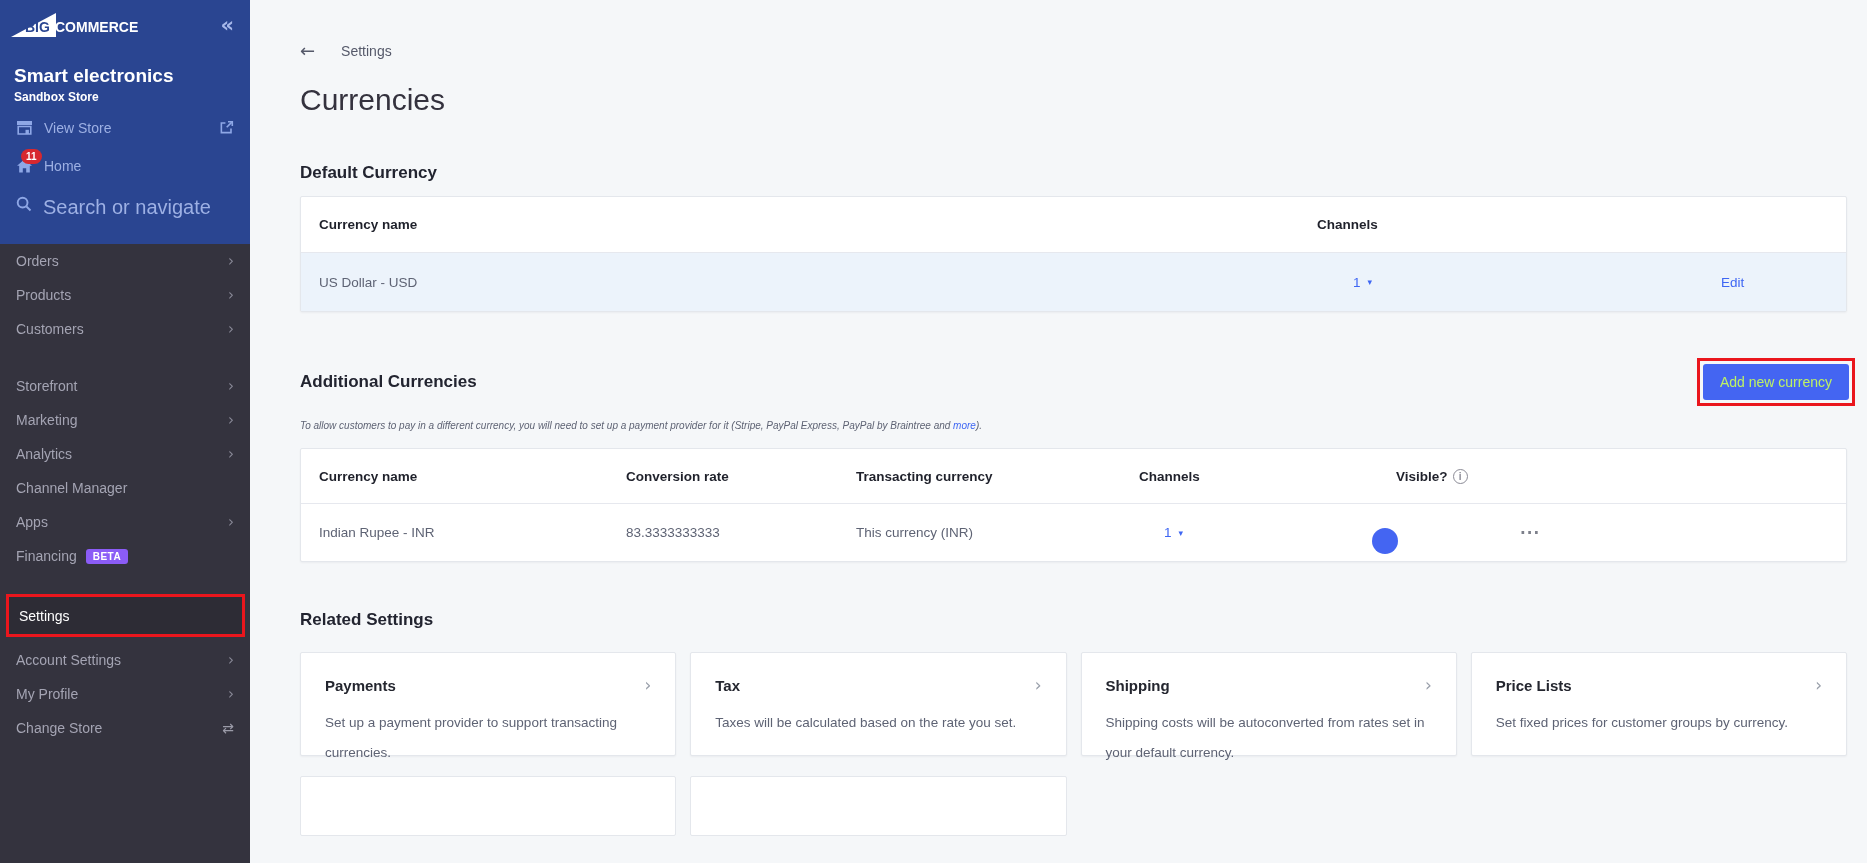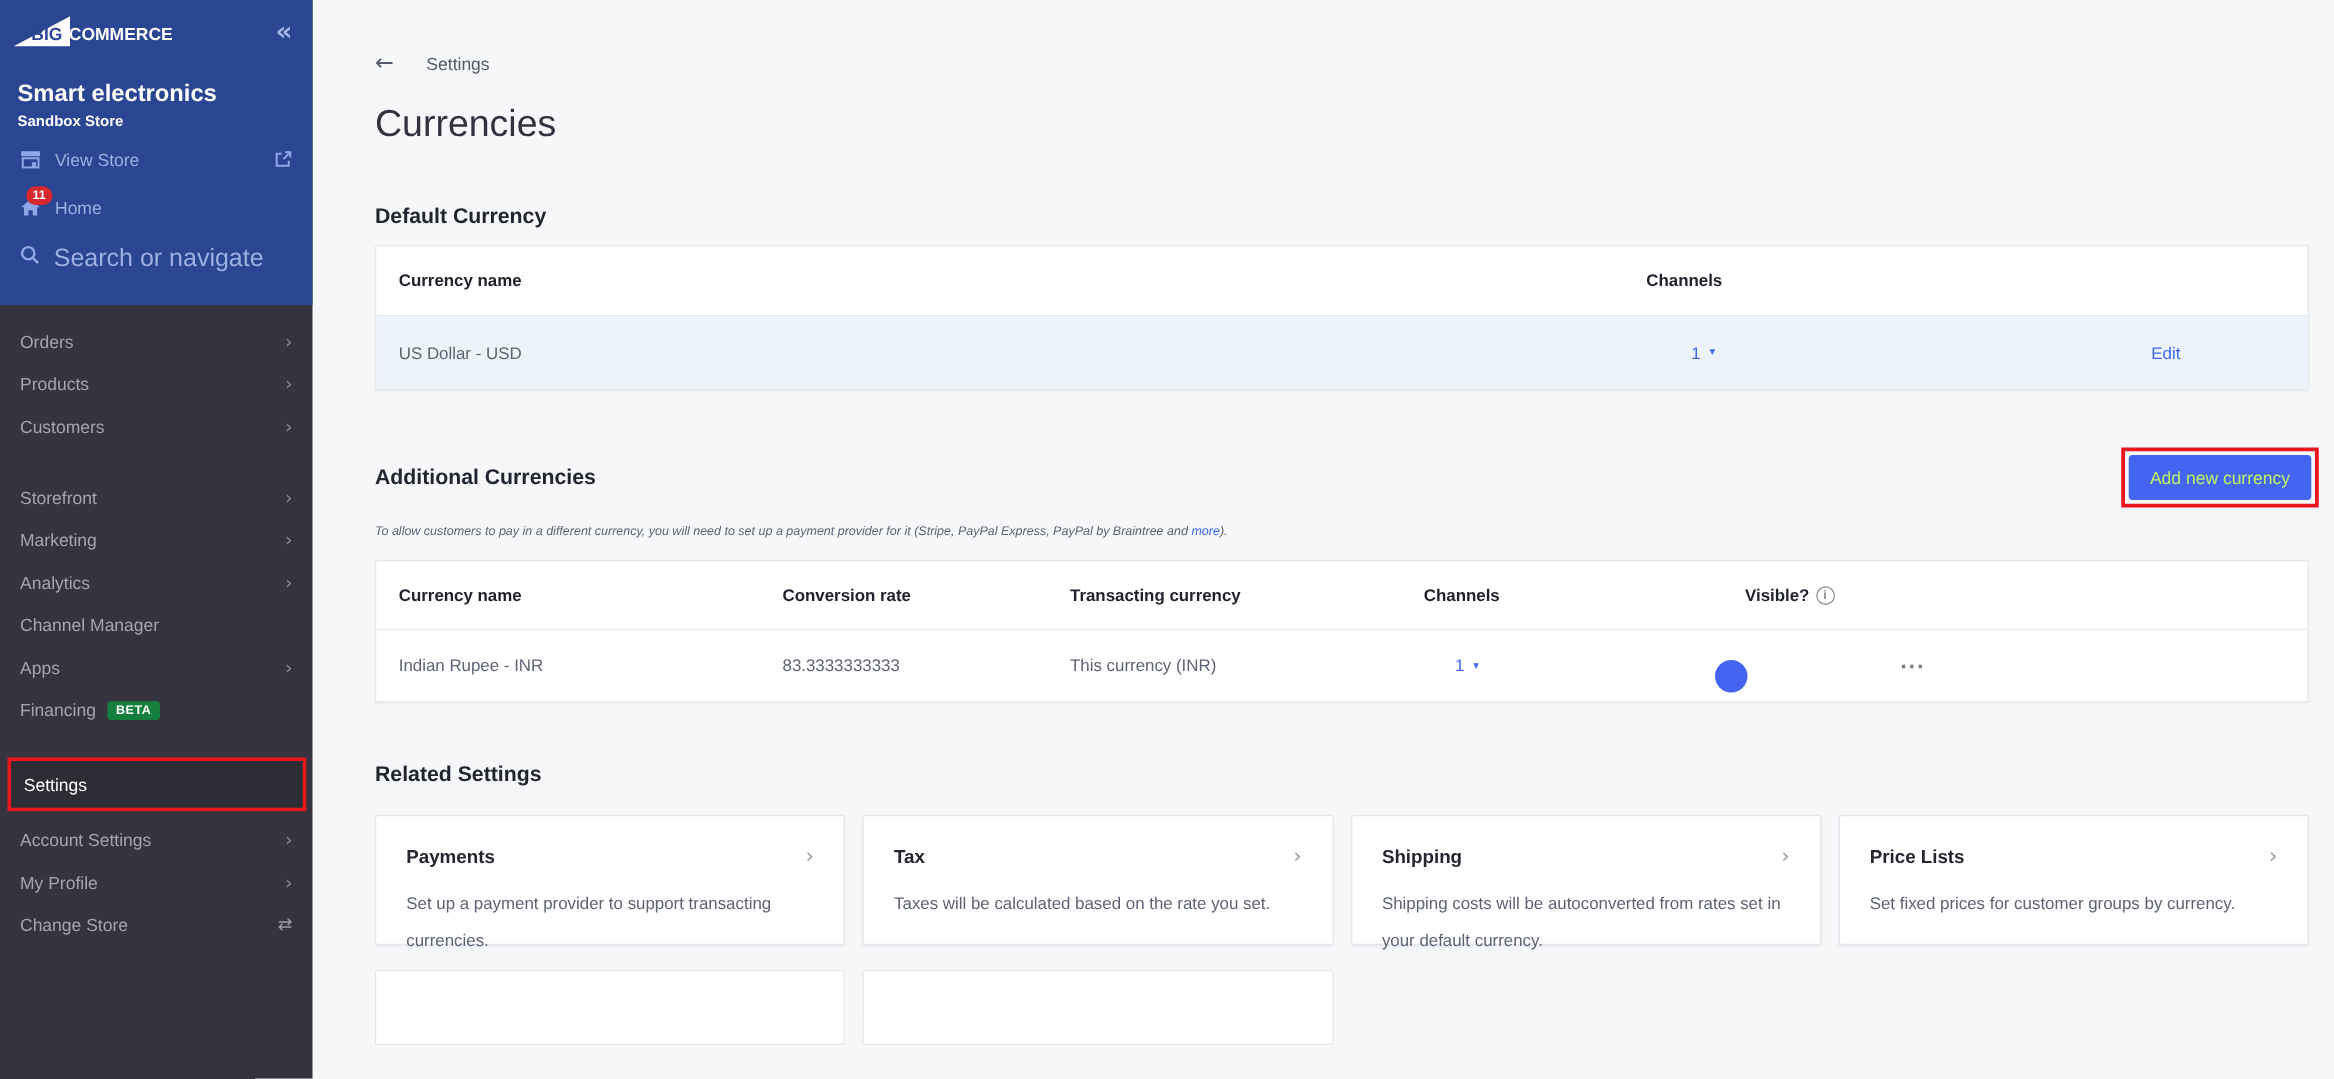--- a/index.html
+++ b/index.html
@@ -17,26 +17,26 @@
   .store-sub { color:#fff; font-size:12px; font-weight:700; padding:3px 14px 16px; }
   .sb-link { display:flex; align-items:flex-start; gap:11px; height:38px; padding:0 16px; color:#9db0e4; font-size:14px; cursor:pointer; }
   .sb-link .ic { color:#8ea7e6; display:flex; align-items:center; }
   .sb-link .ext { margin-left:auto; color:#8ea7e6; }
   .home-ic { position:relative; }
   .badge { position:absolute; top:-9px; left:5px; background:#d7282f; color:#fff; font-size:10px; font-weight:700; border-radius:9px; padding:1px 5px; line-height:1.3; }
   .search-row input { background:transparent; border:none; outline:none; color:#9db0e4; font-size:20px; font-family:inherit; width:170px; }
   .search-row input::placeholder { color:#9db0e4; opacity:1; }
   .search-ic { color:#e3e8f7; }
 
-  .sb-dark { flex:1; padding-top:12px; font-size:14px; }
+  .sb-dark { flex:1; padding-top:0; font-size:14px; }
   .sb-item { display:flex; align-items:center; height:34px; padding:0 16px; color:#a4a4b3; cursor:pointer; }
   .sb-item .chev { margin-left:auto; color:#8a8a98; font-size:15px; }
   .sb-item .swap { margin-left:auto; color:#9b9ba8; font-size:14px; }
   .gap1 { margin-top:23px; }
-  .beta { margin-left:9px; background:#15803d; color:#fff; font-size:10px; font-weight:700; letter-spacing:.5px; padding:2px 7px; border-radius:3px; }
+  .beta { margin-left:9px; background:#8b5cf6; color:#fff; font-size:10px; font-weight:700; letter-spacing:.5px; padding:2px 7px; border-radius:3px; }
   .annot-settings { border:3px solid #ea161d; margin:21px 5px 6px 6px; }
   .annot-settings .sb-item { background:#2d2c35; color:#fff; height:37px; padding:0 10px; }
 
   
   main { flex:1; padding:40px 20px 0 50px; }
   .breadcrumb { display:flex; align-items:center; gap:26px; color:#55596a; font-size:14px; }
   .back-ar { font-size:18px; color:#55596a; cursor:pointer; }
   h1 { margin-top:22px; font-size:30px; font-weight:300; color:#34323e; }
   .intro { margin-top:11px; font-size:13.5px; color:#5e6374; display:flex; align-items:center; gap:6px; }
   .link { color:#3e66f3; text-decoration:none; cursor:pointer; }

